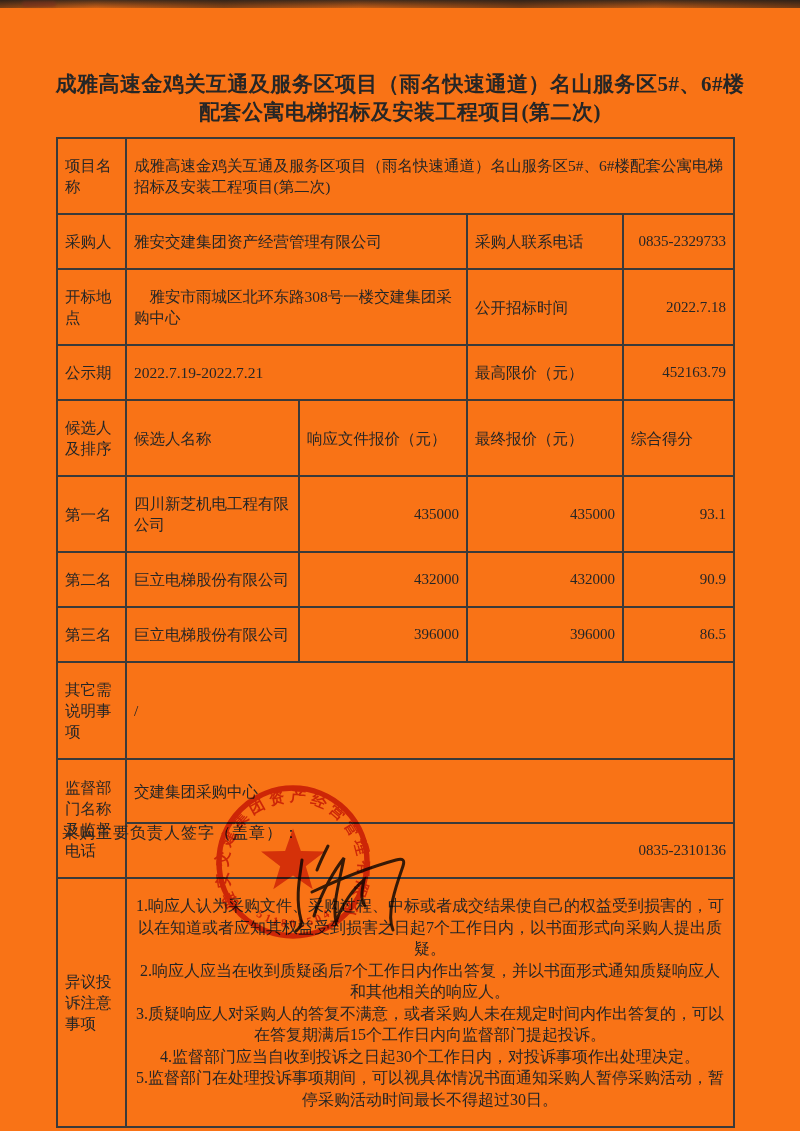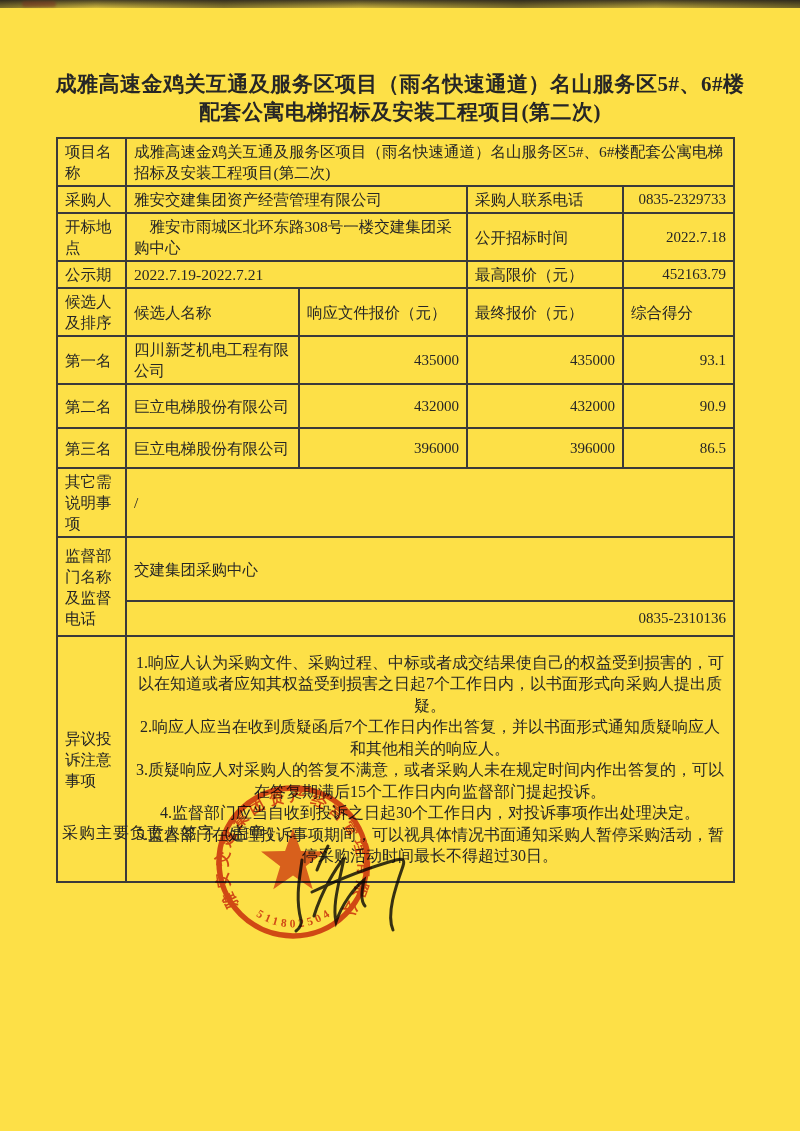--- a/index.html
+++ b/index.html
@@ -1,17 +1,17 @@
 <!DOCTYPE html>
 <html><head>
 <meta charset="utf-8">
 <style>
   html,body{margin:0;padding:0;background:#e8e8e8;}
   .page{
-    position:relative;width:800px;height:1131px;background:#fde047;margin:0 auto;
+    position:relative;width:800px;height:1131px;background:#f97316;margin:0 auto;
     font-family:"Liberation Serif","DejaVu Serif",serif;color:#262626;overflow:hidden;
   }
   .scan-band{
     position:absolute;top:0;left:0;width:800px;height:8px;
     background-image:
       linear-gradient(90deg, rgba(25,22,20,.55) 0%, rgba(25,22,20,.18) 12%, rgba(25,22,20,.5) 28%, rgba(25,22,20,.22) 45%, rgba(25,22,20,.55) 65%, rgba(25,22,20,.28) 82%, rgba(25,22,20,.6) 100%),
       linear-gradient(180deg, rgba(40,36,33,.8) 0%, rgba(40,36,33,.35) 55%, rgba(255,255,255,0) 100%);
     filter:blur(.4px);
   }
   .scan-smudge{
@@ -21,21 +21,21 @@
   .title{
     position:absolute;top:70px;left:50px;width:700px;margin:0;
     font-size:21px;line-height:28px;font-weight:bold;text-align:center;letter-spacing:.5px;
   }
   table.doc{
     position:absolute;top:137px;left:56px;width:677px;
     border-collapse:collapse;table-layout:fixed;
     font-size:15.5px;line-height:21px;
   }
   table.doc td{
-    border:2px solid #3a3a3a;padding:2px 7px;vertical-align:middle;
+    border:2px solid #3a3a3a;padding:16px 7px;vertical-align:middle;
     overflow:hidden;
   }
   td.lbl{padding-left:4px;padding-right:2px;}
   td.ctr{text-align:left;}
   td.num{text-align:right;font-size:15px;}
   td.indent{text-indent:1em;margin-left:48px;}
   td.obj{padding:10px 10px 10px 8px;}
   .obj-item{font-size:16px;line-height:21.5px;text-align:center;}
   .sign-line{
     position:absolute;top:823px;left:62px;font-size:16px;letter-spacing:1px;

